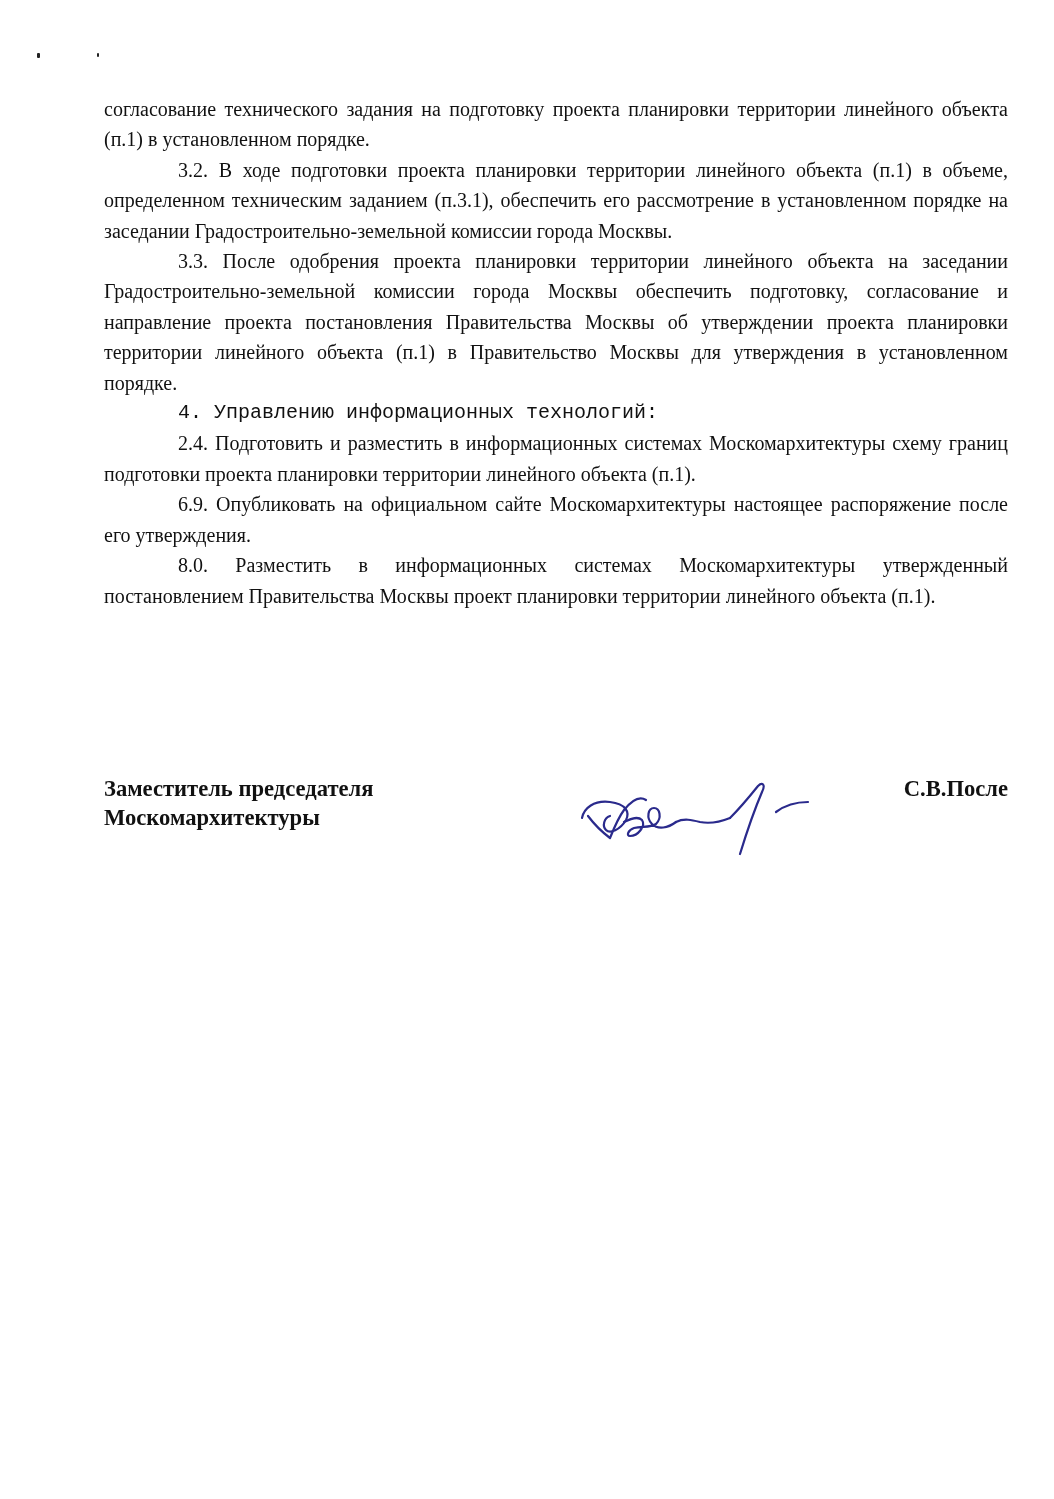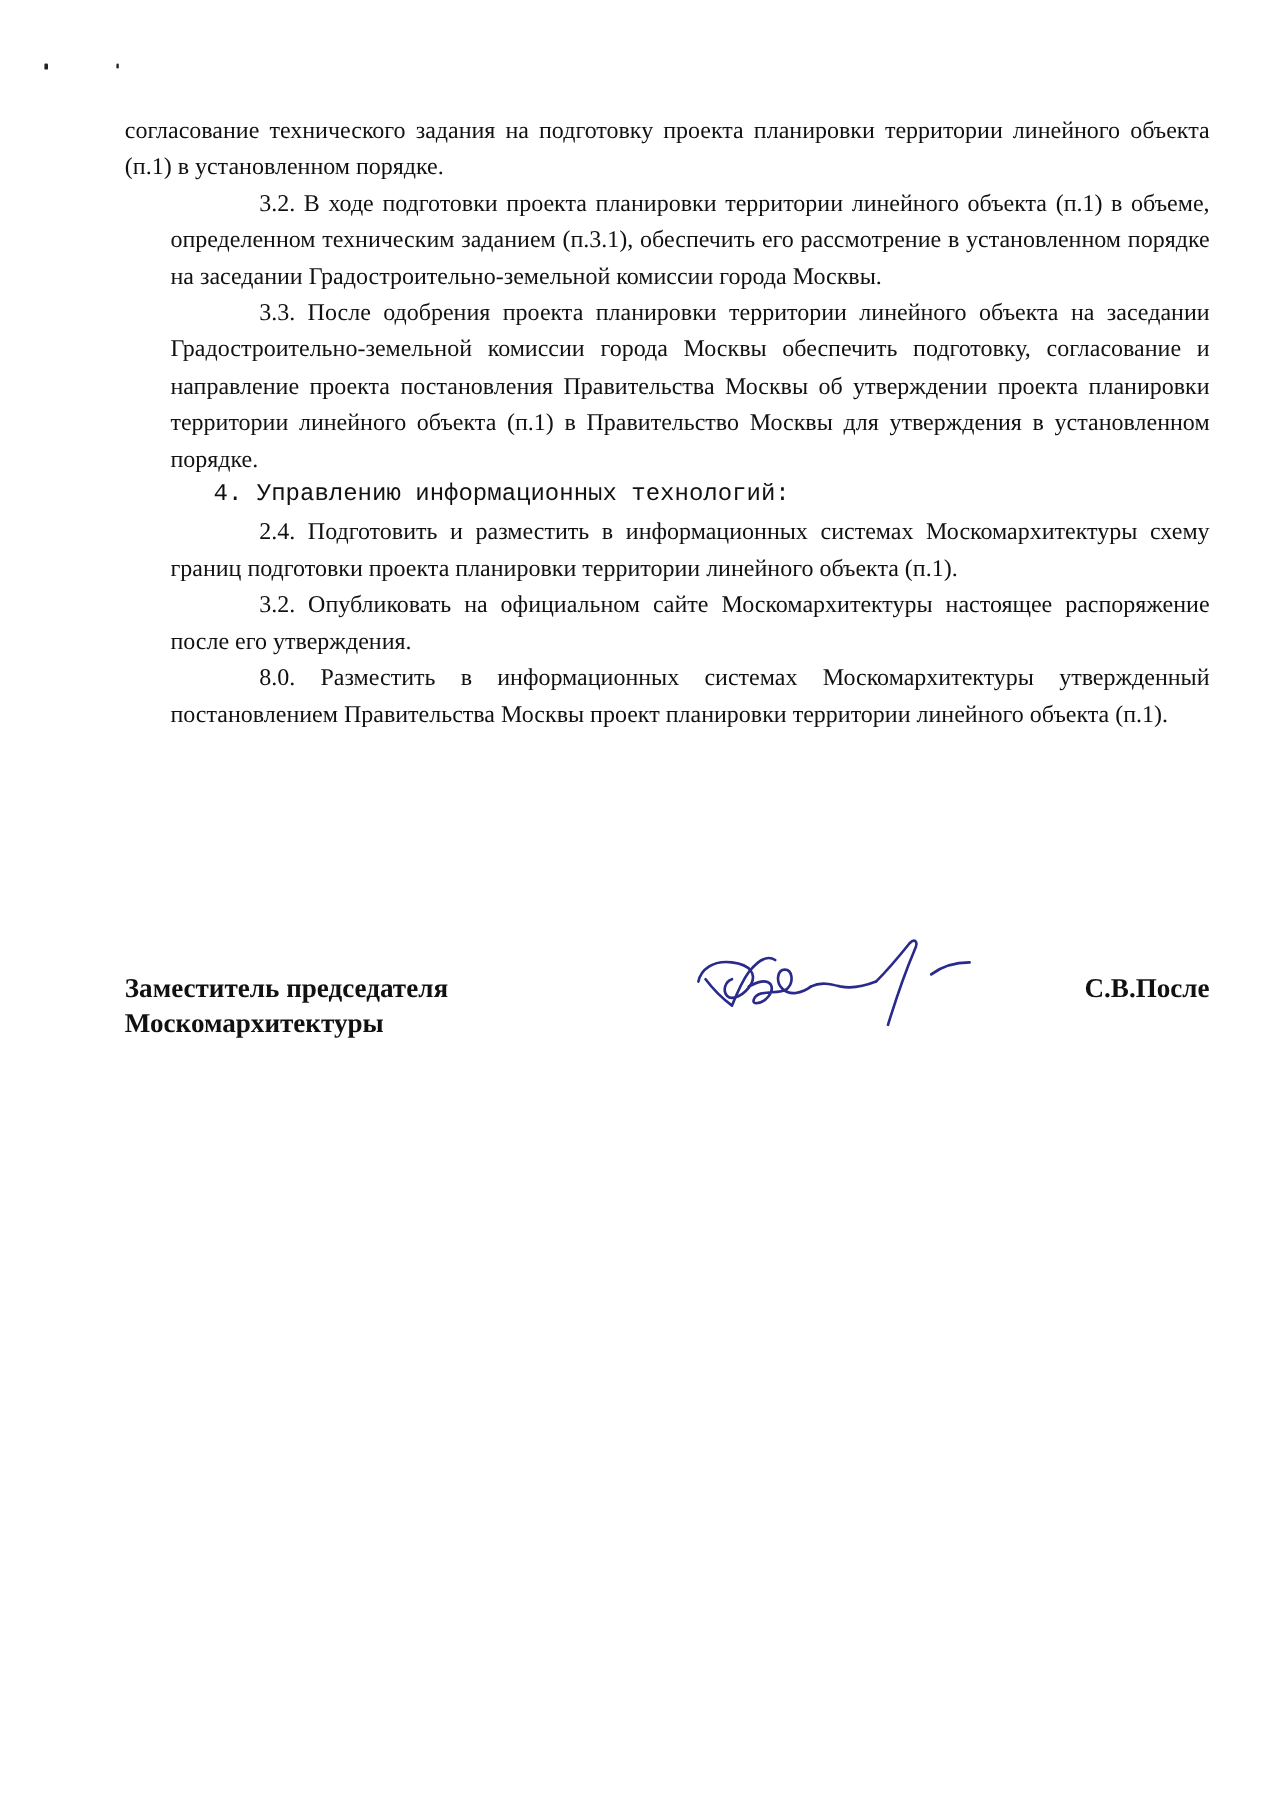--- a/index.html
+++ b/index.html
@@ -31,27 +31,27 @@
       top: 94px;
       width: 904px;
       font-size: 20px;
       line-height: 30.4px;
     }
     .p {
       margin: 0;
       text-align: justify;
       text-align-last: left;
     }
-    .p.indent { text-indent: 74px; margin-left: 38px; }
+    .p.indent { text-indent: 74px; }
     .p.indent-small { text-indent: 74px; font-family: Liberation Mono, monospace; }
 
     .sign {
       position: absolute;
       left: 104px;
-      top: 810px;
+      top: 775px;
       width: 904px;
       height: 60px;
       font-size: 22.6px;
       line-height: 28.5px;
       font-weight: bold;
     }
     .sign-title {
       position: absolute;
       left: 0;
       top: 0;
@@ -76,21 +76,21 @@
 
 <span class="speck a"></span>
 <span class="speck b"></span>
 
 <div class="doc">
   <p class="p">согласование технического задания на подготовку проекта планировки территории линейного объекта (п.1) в установленном порядке.</p>
   <p class="p indent">3.2. В ходе подготовки проекта планировки территории линейного объекта (п.1) в объеме, определенном техническим заданием (п.3.1), обеспечить его рассмотрение в установленном порядке на заседании Градостроительно-земельной комиссии города Москвы.</p>
   <p class="p indent">3.3. После одобрения проекта планировки территории линейного объекта на заседании Градостроительно-земельной комиссии города Москвы обеспечить подготовку, согласование и направление проекта постановления Правительства Москвы об утверждении проекта планировки территории линейного объекта (п.1) в Правительство Москвы для утверждения в установленном порядке.</p>
   <p class="p indent-small">4. Управлению информационных технологий:</p>
   <p class="p indent">2.4. Подготовить и разместить в информационных системах Москомархитектуры схему границ подготовки проекта планировки территории линейного объекта (п.1).</p>
-  <p class="p indent">3.2. Опубликовать на официальном сайте Москомархитектуры настоящее распоряжение после его утверждения.</p>
+  <p class="p indent">6.9. Опубликовать на официальном сайте Москомархитектуры настоящее распоряжение после его утверждения.</p>
   <p class="p indent">8.0. Разместить в информационных системах Москомархитектуры утвержденный постановлением Правительства Москвы проект планировки территории линейного объекта (п.1).</p>
 </div>
 
 <div class="sign">
   <div class="sign-title">
     <div>Заместитель председателя</div>
     <div>Москомархитектуры</div>
   </div>
   <div class="sign-name">С.В.После</div>
 </div>

